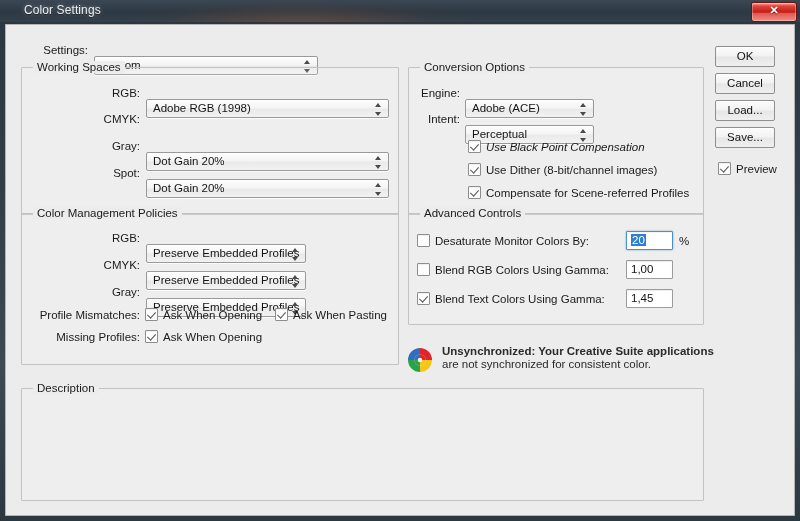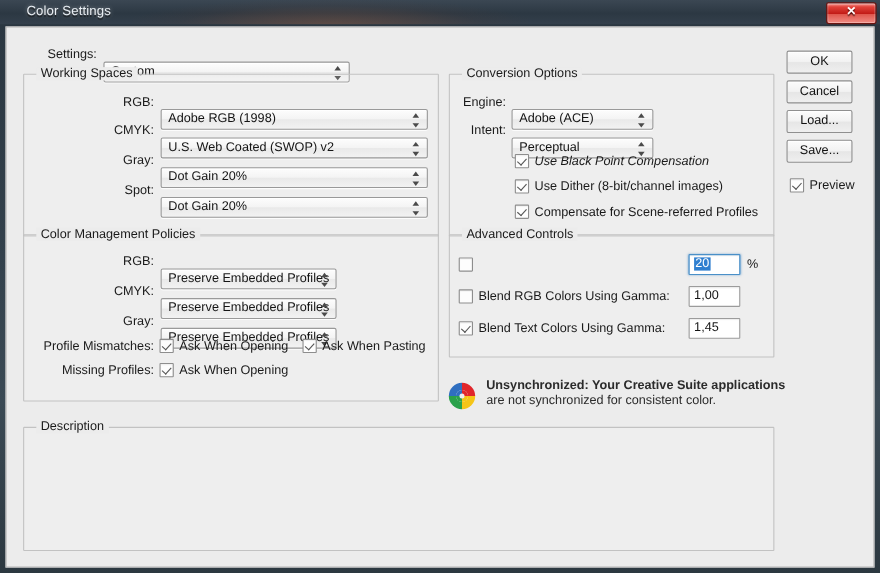--- a/index.html
+++ b/index.html
@@ -199,27 +199,20 @@
     <div class="lbl right" style="left:40px; top:62px; width:94px;">RGB:</div>
     <div class="combo" style="left:140px; top:58px; width:243px;">
       <div class="val">Adobe RGB (1998)</div>
       <div class="stepper">
           <i class="up"></i>
           <i class="dn"></i>
         </div>
     </div>
 
     <div class="lbl right" style="left:40px; top:88px; width:94px;">CMYK:</div>
-    <div class="combo" style="left:140px; top:84px; width:243px;">
-      <div class="val">U.S. Web Coated (SWOP) v2</div>
-      <div class="stepper">
-          <i class="up"></i>
-          <i class="dn"></i>
-        </div>
-    </div>
 
     <div class="lbl right" style="left:40px; top:115px; width:94px;">Gray:</div>
     <div class="combo" style="left:140px; top:111px; width:243px;">
       <div class="val">Dot Gain 20%</div>
       <div class="stepper">
           <i class="up"></i>
           <i class="dn"></i>
         </div>
     </div>
 
@@ -299,20 +292,21 @@
     <div class="checkbox checked" style="left:462px; top:138px;"></div>
     <div class="cb-label" style="left:480px; top:139px;">Use Dither (8-bit/channel images)</div>
 
     <div class="checkbox checked" style="left:462px; top:161px;"></div>
     <div class="cb-label" style="left:480px; top:162px;">Compensate for Scene-referred Profiles</div>
 
     <div class="group" style="left:402px; top:188px; width:296px; height:112px;"></div>
     <div class="group-title" style="left:414px; top:182px;">Advanced Controls</div>
 
     <div class="checkbox" style="left:411px; top:209px;"></div>
+    <div class="cb-label" style="left:429px; top:210px;">Desaturate Monitor Colors By:</div>
     <div class="textfield focused" style="left:620px; top:206px; width:47px;">
       <div class="tv">20</div>
     </div>
     <div class="lbl" style="left:673px; top:210px;">%</div>
 
     <div class="checkbox" style="left:411px; top:238px;"></div>
     <div class="cb-label" style="left:429px; top:239px;">Blend RGB Colors Using Gamma:</div>
     <div class="textfield" style="left:620px; top:235px; width:47px;">
       <div class="tv">1,00</div>
     </div>

